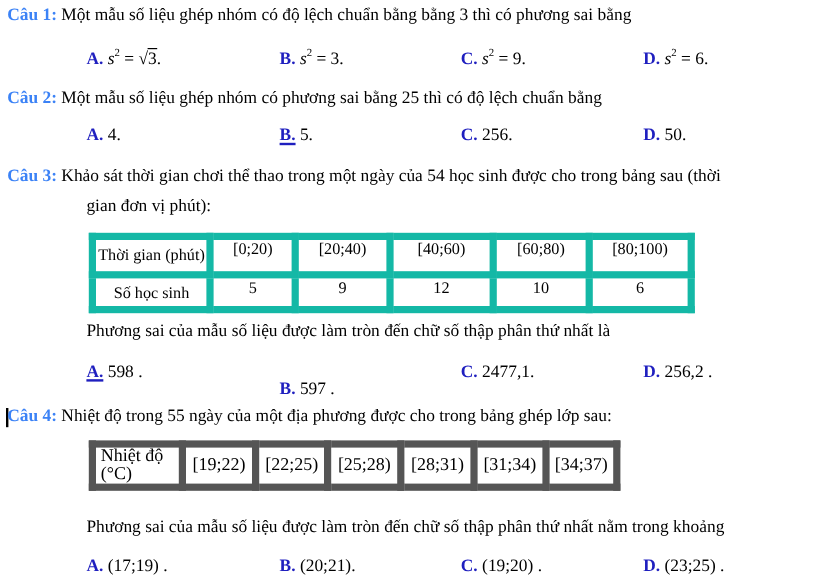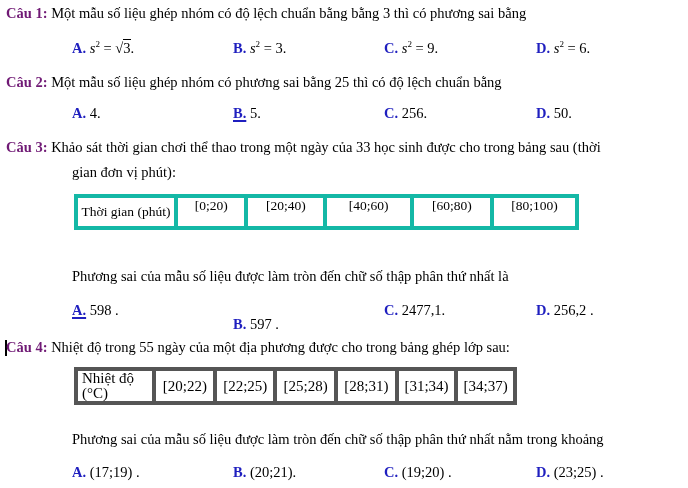--- a/index.html
+++ b/index.html
@@ -2,30 +2,30 @@
 <html><head>
   <meta charset="utf-8">
   <style>
     html, body { margin: 0; padding: 0; background: #ffffff; }
     body {
       width: 688px; height: 488px; position: relative; overflow: hidden;
       font-family: "Liberation Serif", "DejaVu Serif", serif;
       color: #000; font-size: 14.5px;
     }
     .abs { position: absolute; white-space: nowrap; }
-    .qlabel { color: #701a75; font-weight: bold; }
+    .qlabel { color: #3b82f6; font-weight: bold; }
     .opt-letter { color: #1f1fbf; font-weight: bold; }
     .opt-letter.correct { text-decoration: underline; text-decoration-thickness: 2px; text-underline-offset: 2px; }
     .math { font-family: "Liberation Serif", "DejaVu Serif", serif; }
     .math i { font-style: italic; }
     sup { font-size: 9px; vertical-align: 6px; }
     .sqrt { display: inline-block; }
     .sqrt .rad { border-top: 1px solid #000; padding-top: 0px; }
     table.t { position: absolute; border-collapse: collapse; }
-    table.t td { border: 4px solid #14b8a6; padding: 0; text-align: center; font-size: 13.5px; }
+    table.t td { border: 6px solid #14b8a6; padding: 0; text-align: center; font-size: 13.5px; }
     table.t1 td { vertical-align: top; }
     table.t1 td.rh { vertical-align: middle; font-size: 13.5px; }
     table.t2 td { border-color: #555; font-size: 15px; line-height: 1; }
     table.t2 td.rh { text-align: left; padding-left: 4px; }
     .cursor { position: absolute; left: 5px; top: 340px; width: 2px; height: 16px; background: #000; }
   </style>
 </head>
 <body>
 
 <div class="abs" style="left:6px; top:5px;">
@@ -65,33 +65,41 @@
   <span class="opt-letter">C.</span>
   <span>256.</span>
 </div>
 <div class="abs" style="left:536px; top:105px;">
   <span class="opt-letter">D.</span>
   <span>50.</span>
 </div>
 
 <div class="abs" style="left:6px; top:139px;">
   <span class="qlabel">Câu 3:</span>
-  <span>Khảo sát thời gian chơi thể thao trong một ngày của 33 học sinh được cho trong bảng sau (thời</span>
+  <span>Khảo sát thời gian chơi thể thao trong một ngày của 54 học sinh được cho trong bảng sau (thời</span>
 </div>
 <div class="abs" style="left:72px; top:164px;">gian đơn vị phút):</div>
 
 <table class="t t1" style="left:74px; top:194px; width:505px;">
   <tbody>
       <tr style="height:32px;">
     <td class="rh" style="width:103px;">Thời gian (phút)</td>
     <td style="width:70px;font-family:Liberation Serif, serif;">[0;20)</td>
     <td style="width:79px;">[20;40)</td>
     <td style="width:87px;">[40;60)</td>
     <td style="width:80px;">[60;80)</td>
     <td style="width:85px;">[80;100)</td>
+  </tr>
+  <tr style="height:29px;">
+    <td class="rh">Số học sinh</td>
+    <td>5</td>
+    <td>9</td>
+    <td>12</td>
+    <td>10</td>
+    <td>6</td>
   </tr>
 </tbody>
   </table>
 
 <div class="abs" style="left:72px; top:268px;">Phương sai của mẫu số liệu được làm tròn đến chữ số thập phân thứ nhất là</div>
 <div class="abs" style="left:72px; top:302px;">
   <span class="opt-letter correct">A.</span>
   <span>598 .</span>
 </div>
 <div class="abs" style="left:233px; top:302px;margin-top:14px;">
@@ -110,21 +118,21 @@
 <div class="cursor"></div>
 <div class="abs" style="left:6px; top:339px;">
   <span class="qlabel">Câu 4:</span>
   <span>Nhiệt độ trong 55 ngày của một địa phương được cho trong bảng ghép lớp sau:</span>
 </div>
 
 <table class="t t2" style="left:74px; top:367px; width:443px;padding-left:12px;">
   <tbody>
       <tr style="height:26px;">
     <td class="rh" style="width:104px;">Nhiệt độ (°C)</td>
-    <td style="width:68px;">[20;22)</td>
+    <td style="width:68px;">[19;22)</td>
     <td style="width:67px;">[22;25)</td>
     <td style="width:68px;">[25;28)</td>
     <td style="width:68px;">[28;31)</td>
     <td style="width:66px;">[31;34)</td>
     <td style="width:64px;">[34;37)</td>
   </tr>
 </tbody>
   </table>
 
 <div class="abs" style="left:72px; top:431px;">Phương sai của mẫu số liệu được làm tròn đến chữ số thập phân thứ nhất nằm trong khoảng</div>

